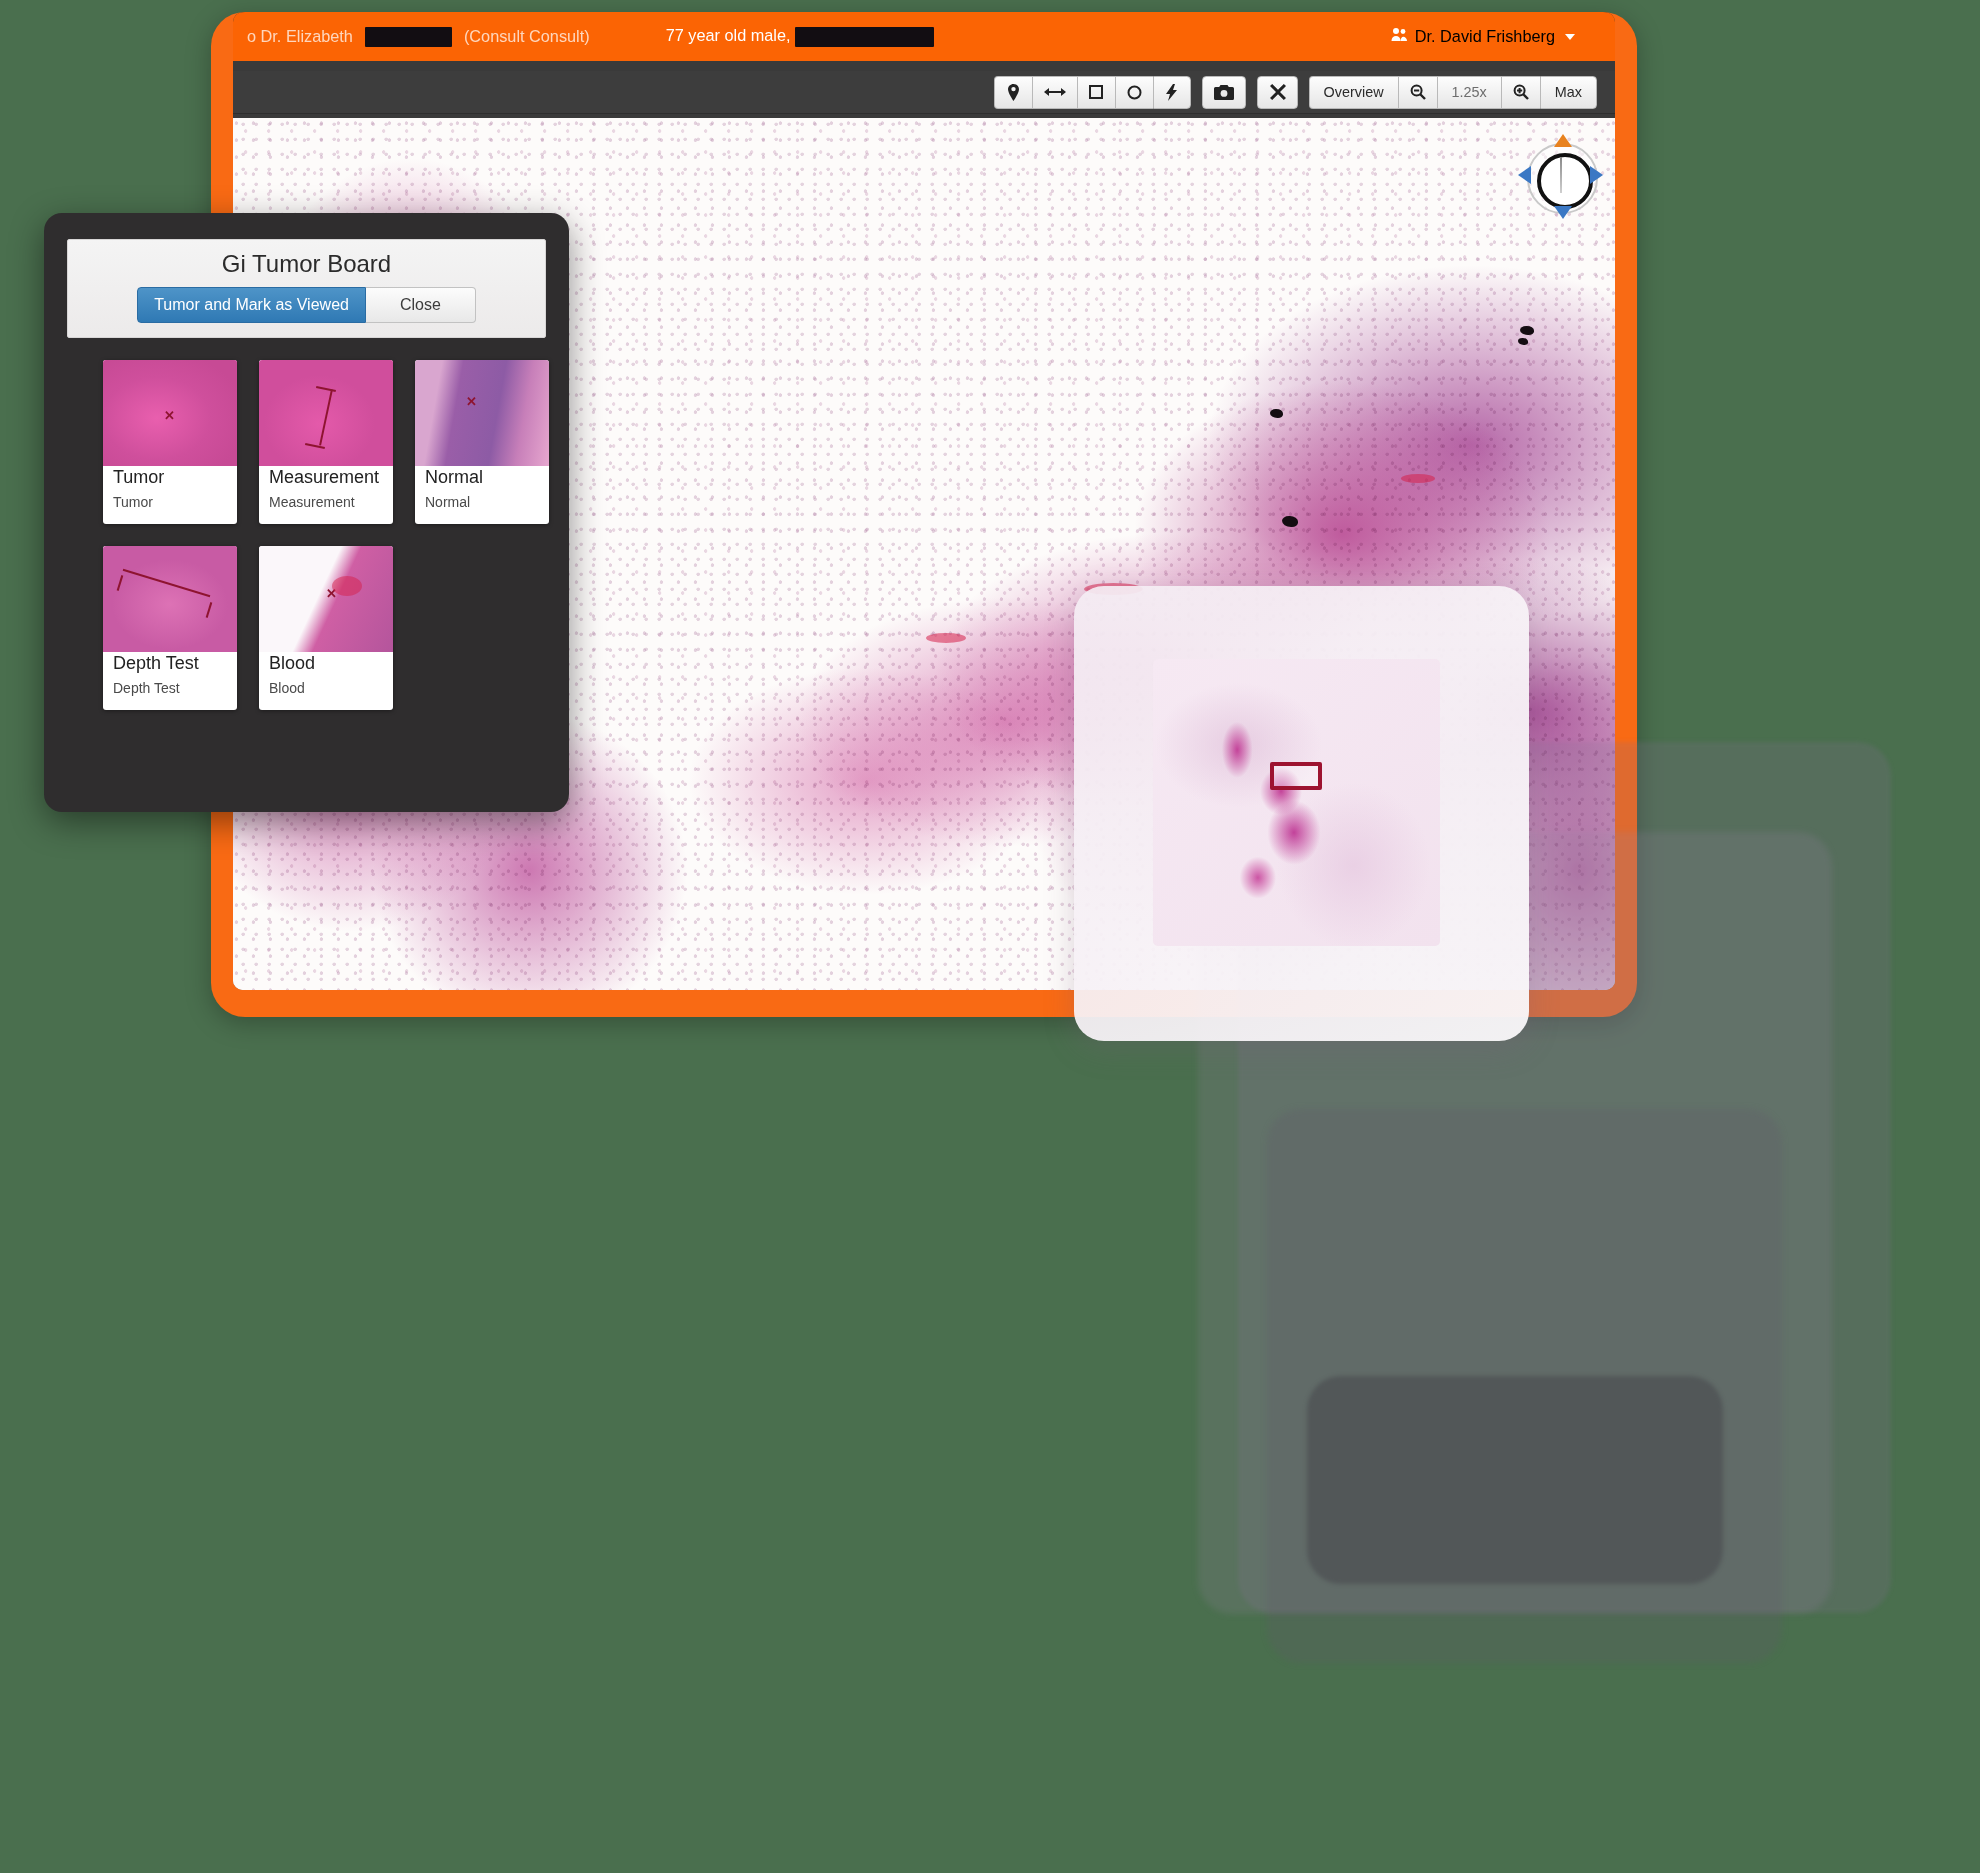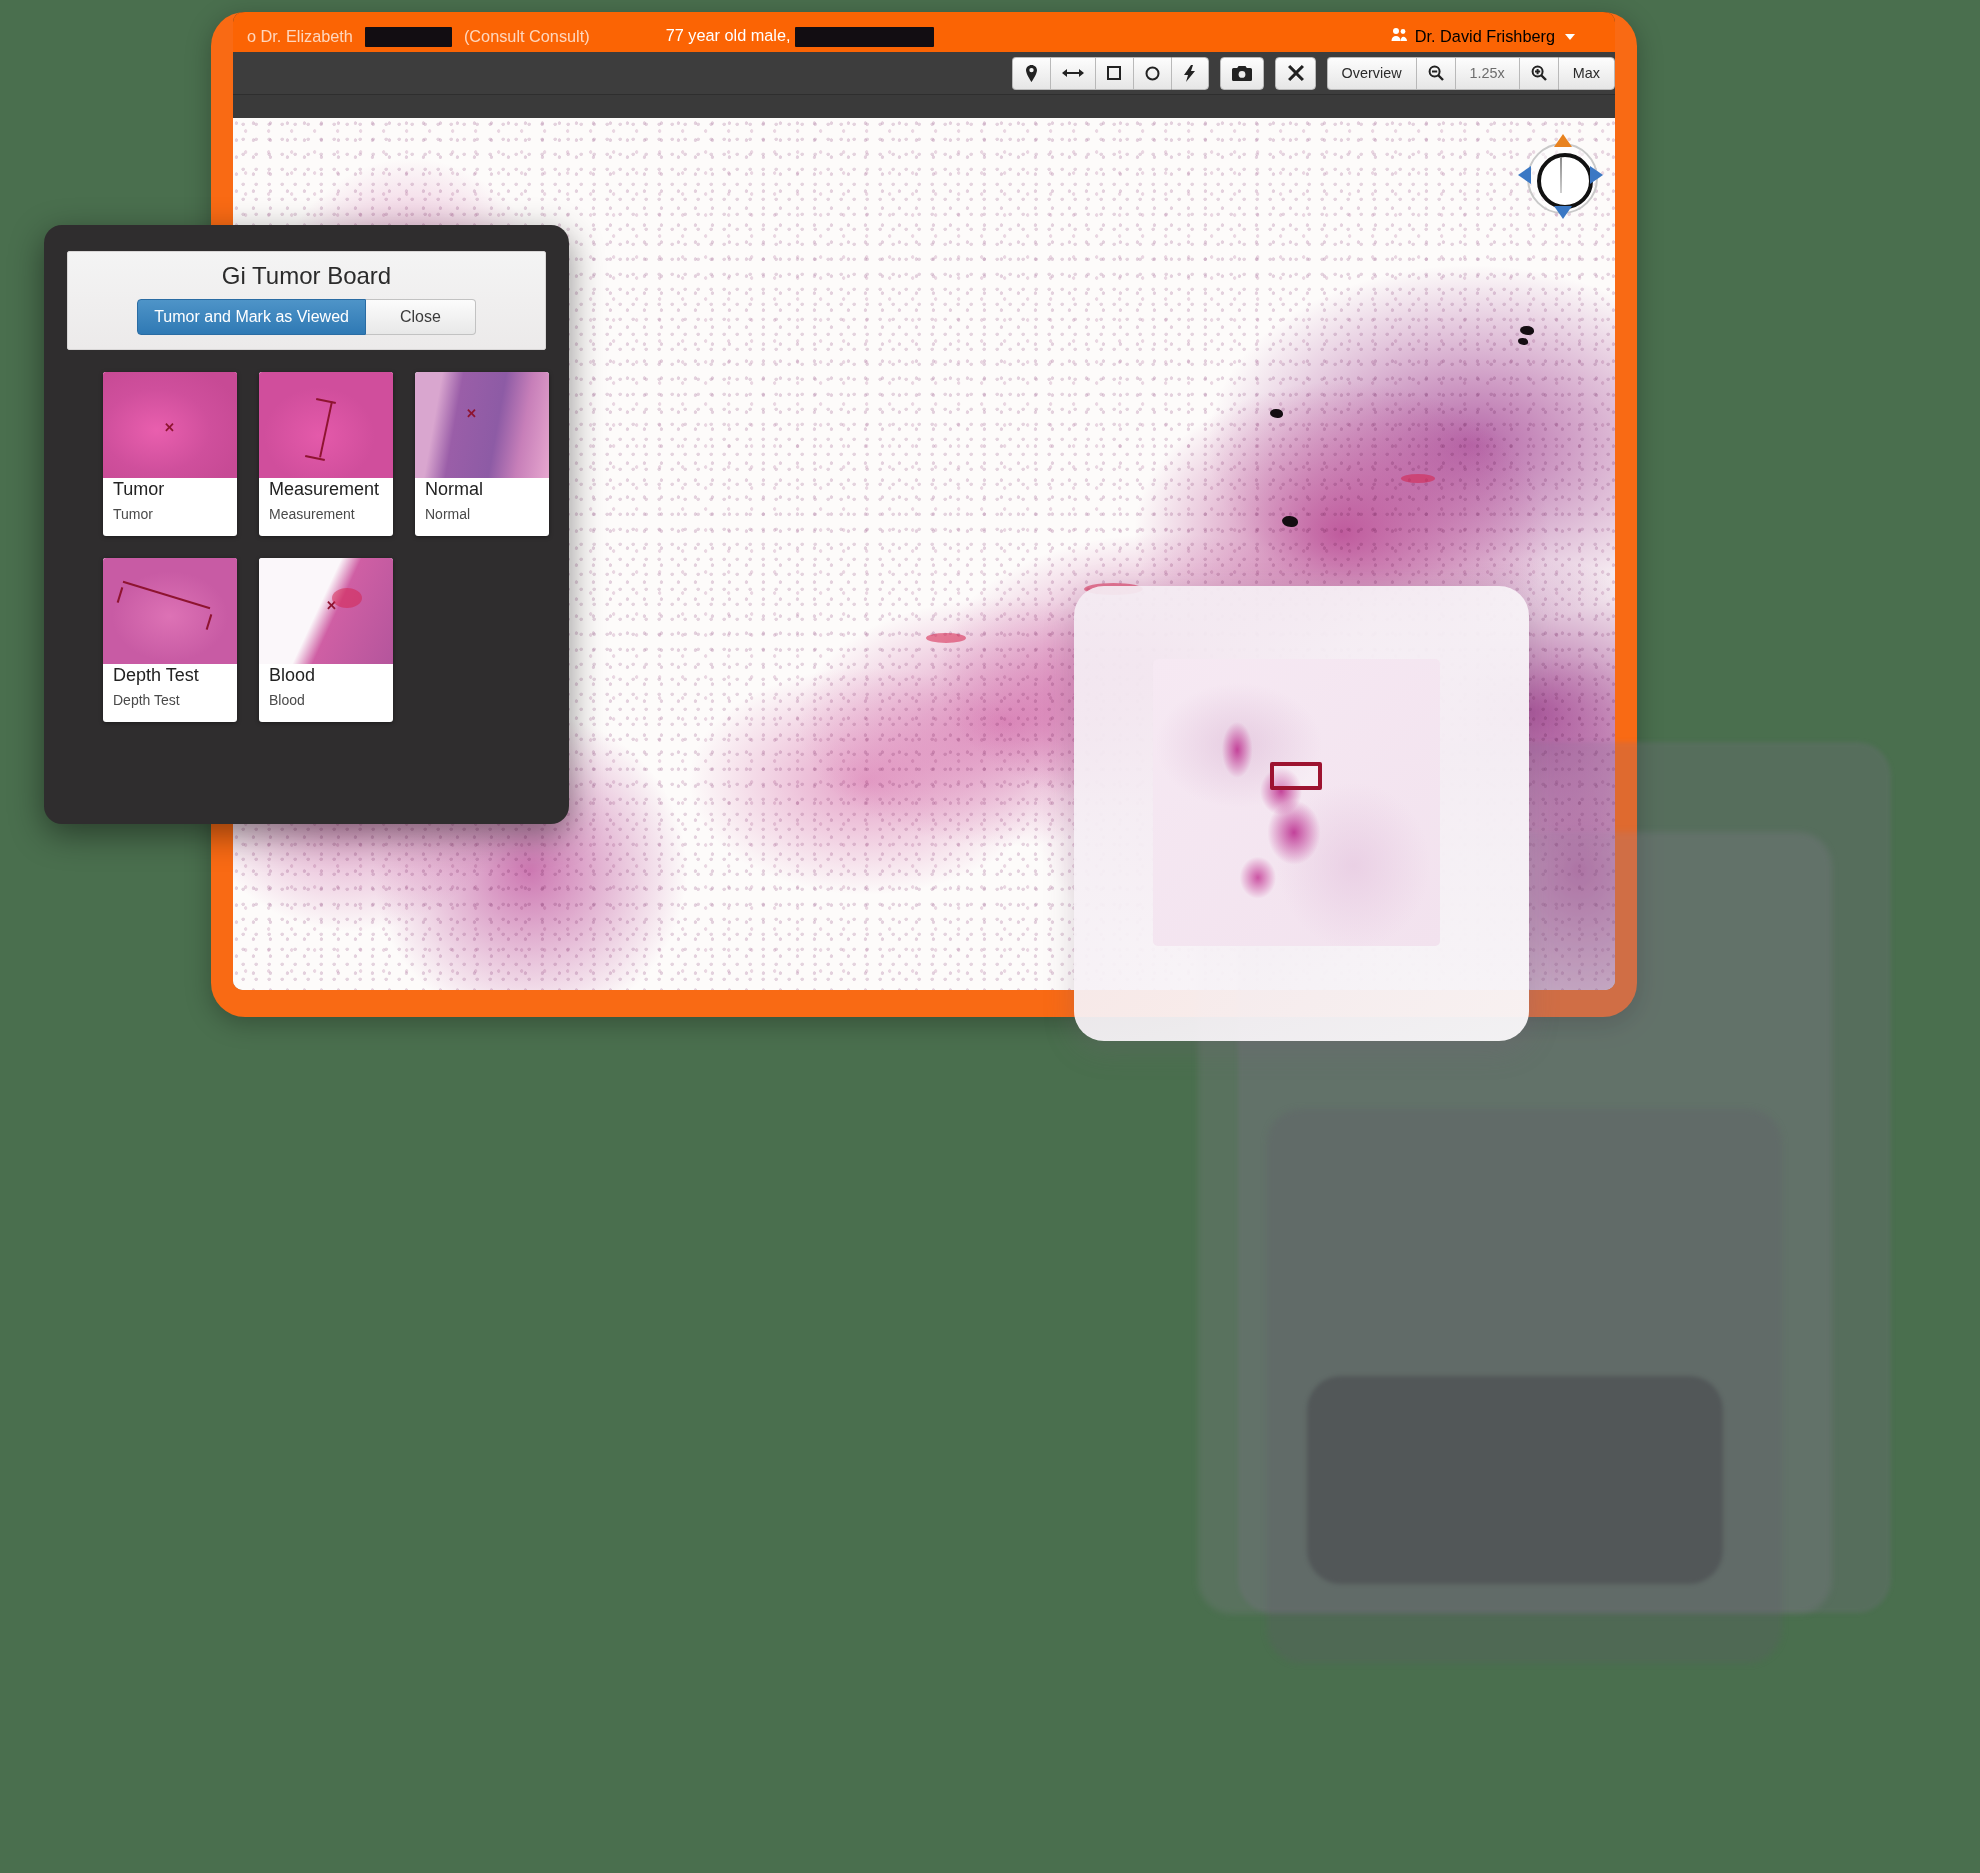--- a/index.html
+++ b/index.html
@@ -60,24 +60,24 @@
     color:#000000;font-size:16.3px;margin-right:26px;
   }
   #user-menu .caret{
     width:0;height:0;border-left:5px solid transparent;
     border-right:5px solid transparent;border-top:6px solid #fff;
     margin-left:3px;
   }
 
   
   #toolbar-strip{
-    position:absolute;left:0;top:40px;width:100%;height:43px;
+    position:absolute;left:0;top:59px;width:100%;height:43px;
     background:#3d3d3d;
     display:flex;align-items:center;justify-content:flex-end;
-    box-sizing:border-box;padding-right:0;
+    box-sizing:border-box;padding-right:18px;
     border-bottom:1px solid #2e2e2e;
   }
   .btn-group{display:flex;margin-left:11px;}
   .tbtn{
     height:33px;min-width:38px;
     background:linear-gradient(#fdfdfd,#e6e6e6);
     border:1px solid #b9b9b9;
     border-right-width:0;
     display:flex;align-items:center;justify-content:center;
     font-size:14px;color:#2b2b2b;
@@ -144,21 +144,21 @@
     background:linear-gradient(#8a8a8a,#cfcfcf);
   }
   .narrow{position:absolute;width:0;height:0;}
   .narrow.up{left:34px;top:-2px;border-left:9px solid transparent;border-right:9px solid transparent;border-bottom:13px solid #e8821f;}
   .narrow.down{left:34px;bottom:-2px;border-left:9px solid transparent;border-right:9px solid transparent;border-top:13px solid #3b78c4;}
   .narrow.left{left:-2px;top:30px;border-top:9px solid transparent;border-bottom:9px solid transparent;border-right:13px solid #3b78c4;}
   .narrow.right{right:-2px;top:30px;border-top:9px solid transparent;border-bottom:9px solid transparent;border-left:13px solid #3b78c4;}
 
   
   #tumor-board-dialog{
-    position:absolute;left:44px;top:225px;
+    position:absolute;left:44px;top:213px;
     width:525px;height:599px;
     background:#2f2d2e;
     border-radius:18px;
     box-shadow:0 10px 34px rgba(0,0,0,.45);
     overflow:hidden;
   }
   #dialog-header{
     position:absolute;left:23px;top:26px;
     width:479px;height:99px;
     background:linear-gradient(#f4f4f4,#eceaea);

